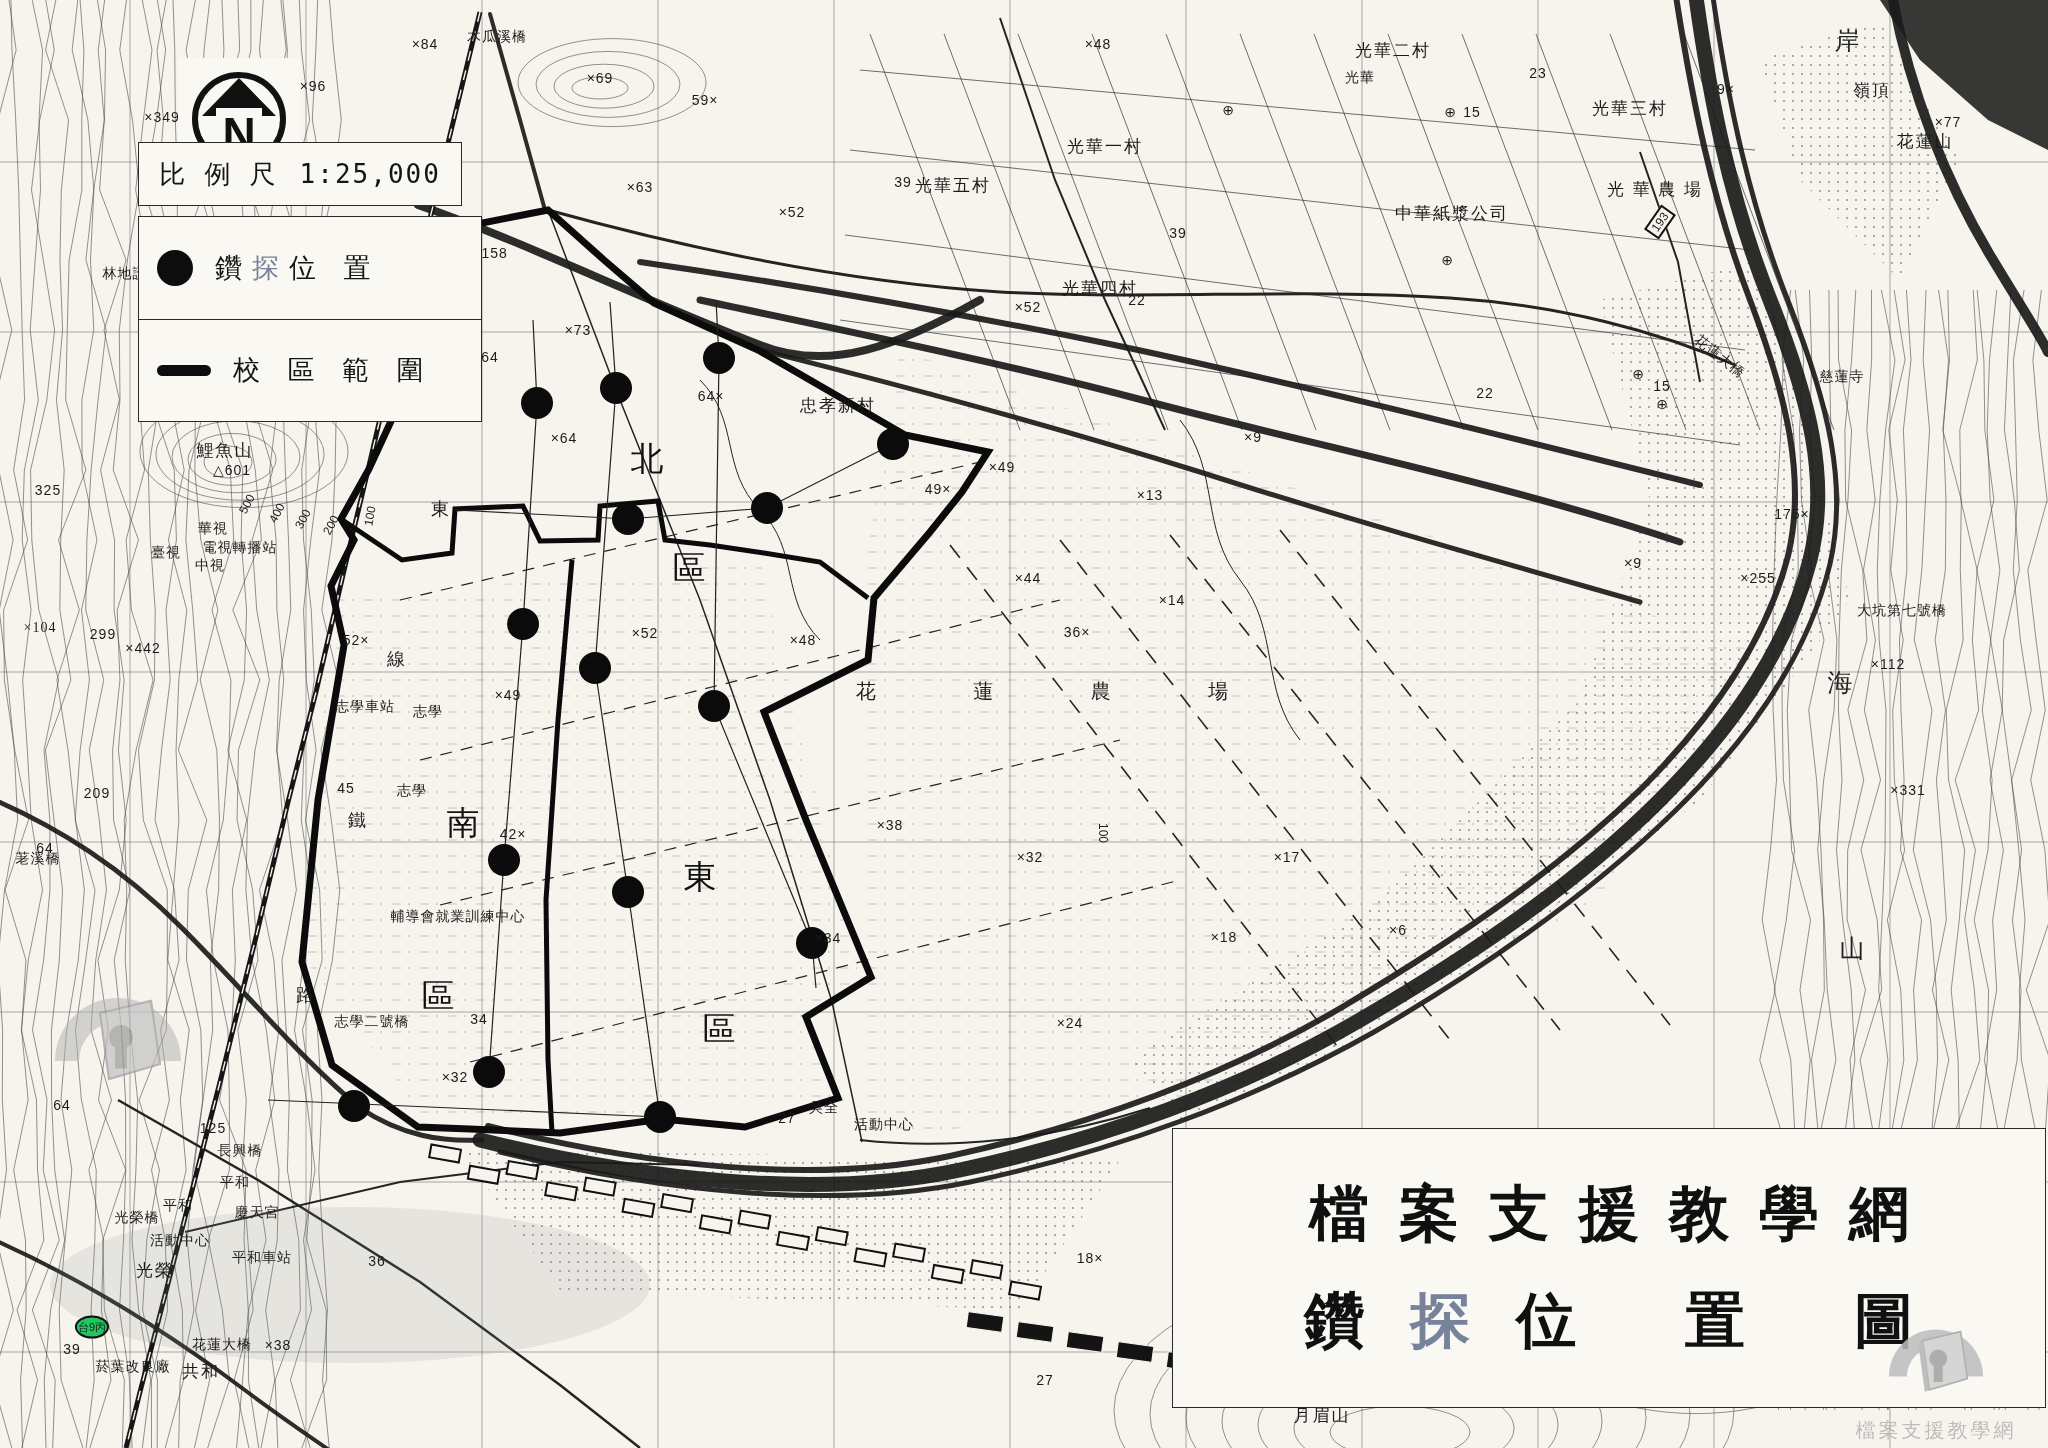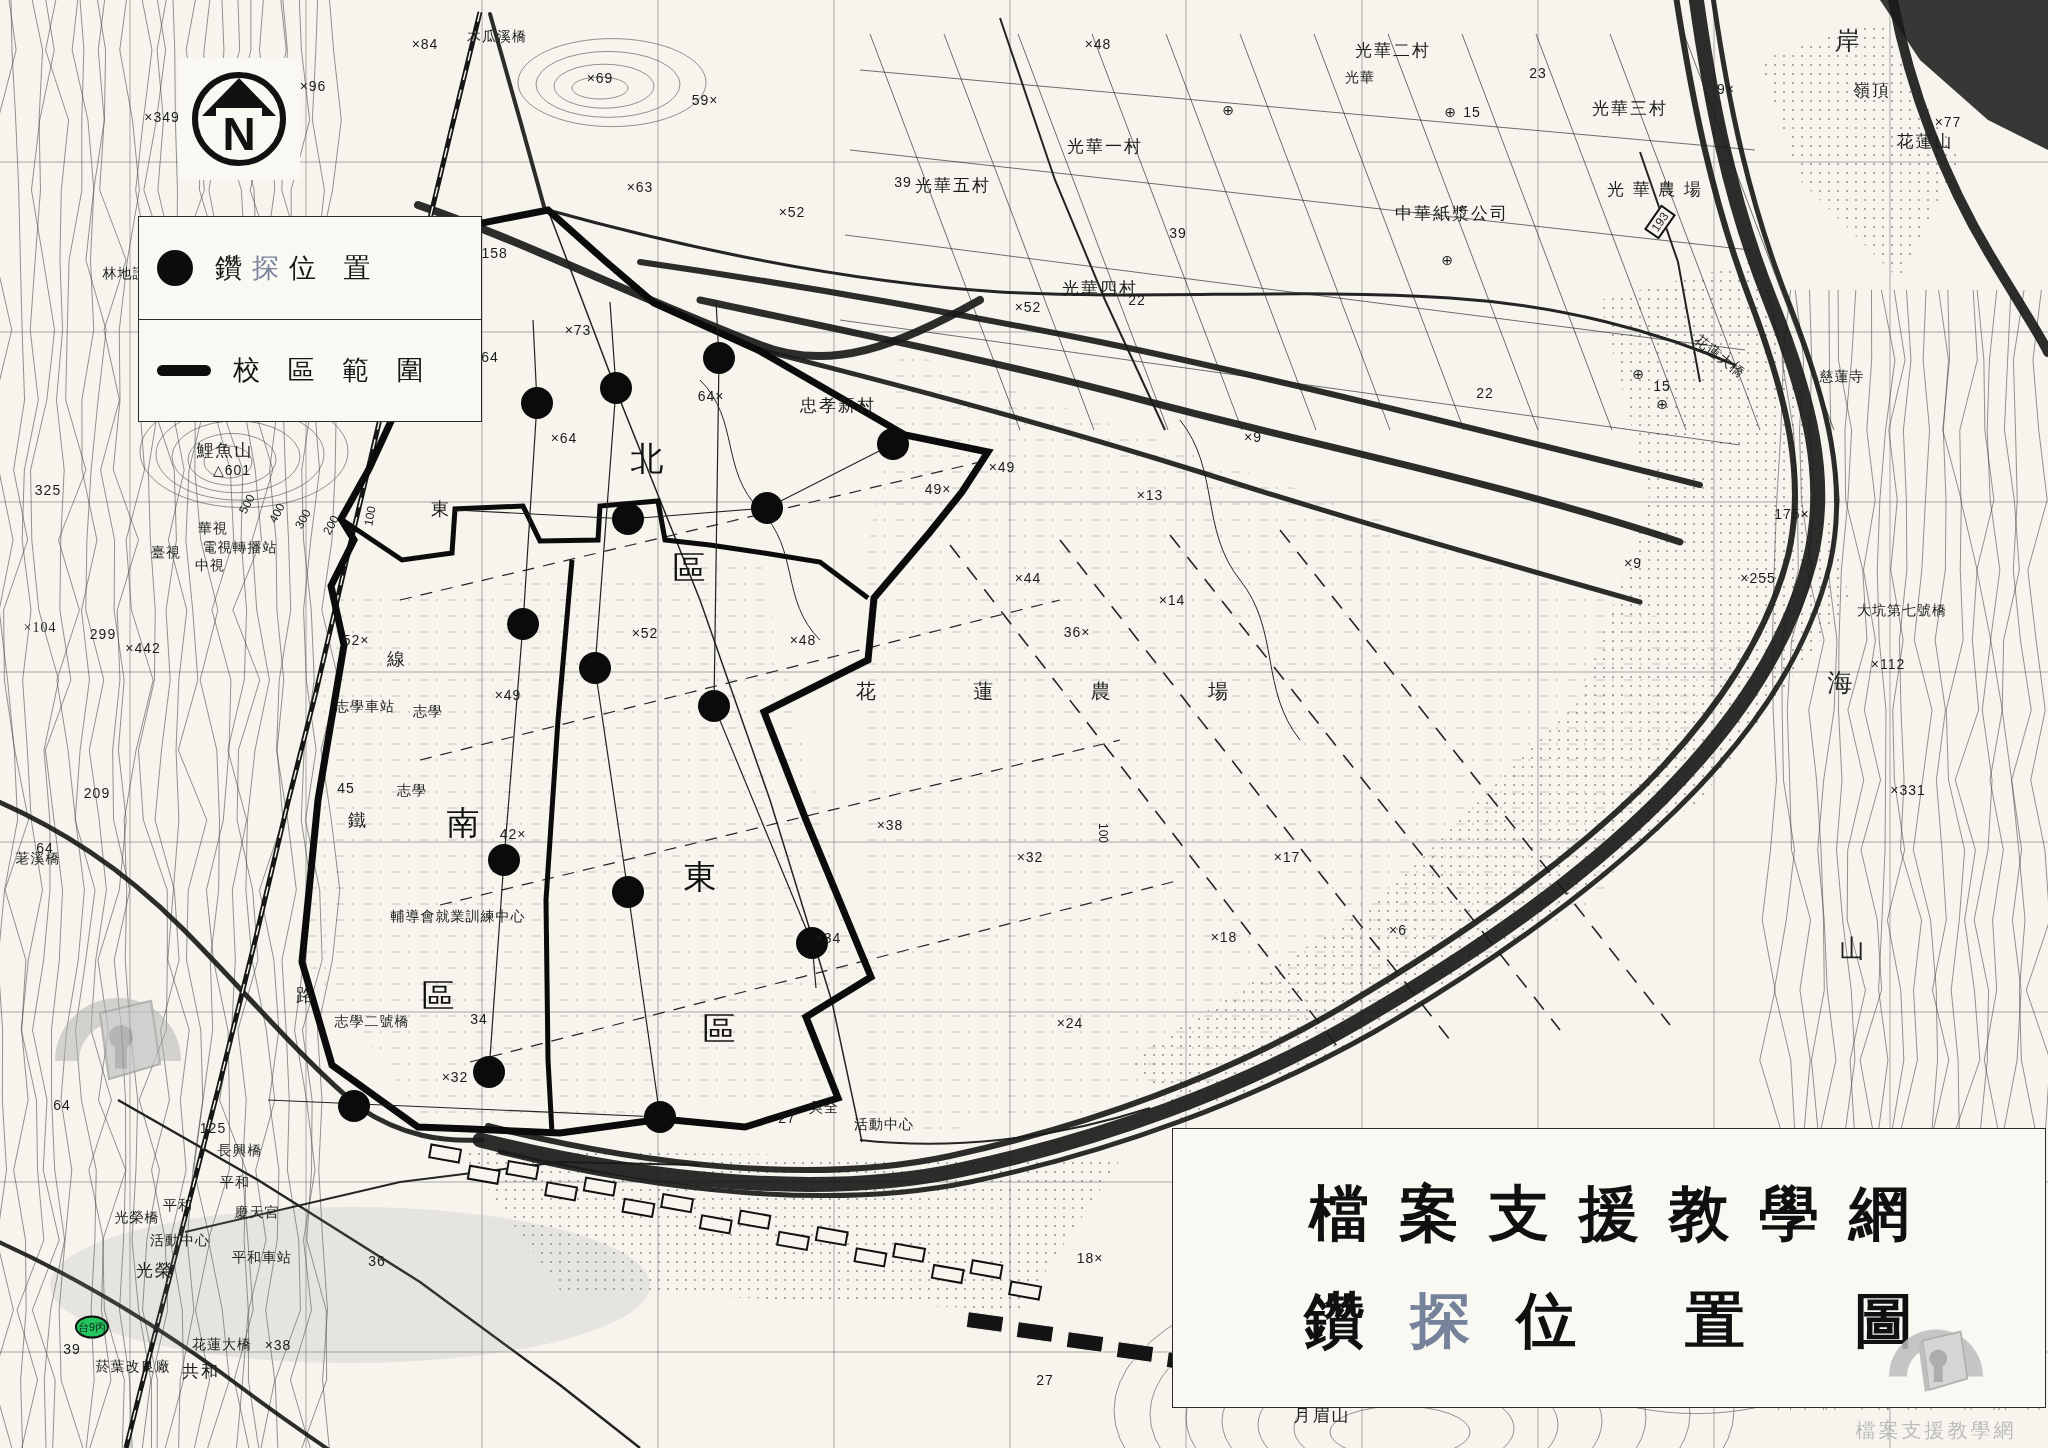--- a/index.html
+++ b/index.html
@@ -380,20 +380,24 @@
     </div>
 
   <div class="panel" id="north-box">
     <svg width="122" height="122" viewBox="0 0 122 122">
       <circle cx="61" cy="61" r="44" fill="none" stroke="#111" stroke-width="6"></circle>
       <path d="M 61,20 L 98,58 L 84,58 L 84,50 L 38,50 L 38,58 L 24,58 Z" fill="#111"></path>
       <text x="61" y="92" text-anchor="middle" font-size="46" font-weight="bold" fill="#111" font-family="Liberation Sans, sans-serif">N</text>
     </svg>
   </div>
 
+  <div class="panel" id="scale-box">
+    <span>比 例 尺</span>
+    <span class="val">1:25,000</span>
+  </div>
 
   <div class="panel" id="legend-box">
     <div class="legend-row first">
       <span class="legend-dot"></span>
       <span><span>鑽</span><span class="muted">探</span><span>位 置</span></span>
     </div>
     <div class="legend-row">
       <span class="legend-line"></span>
       <span>校 區 範 圍</span>
     </div>

